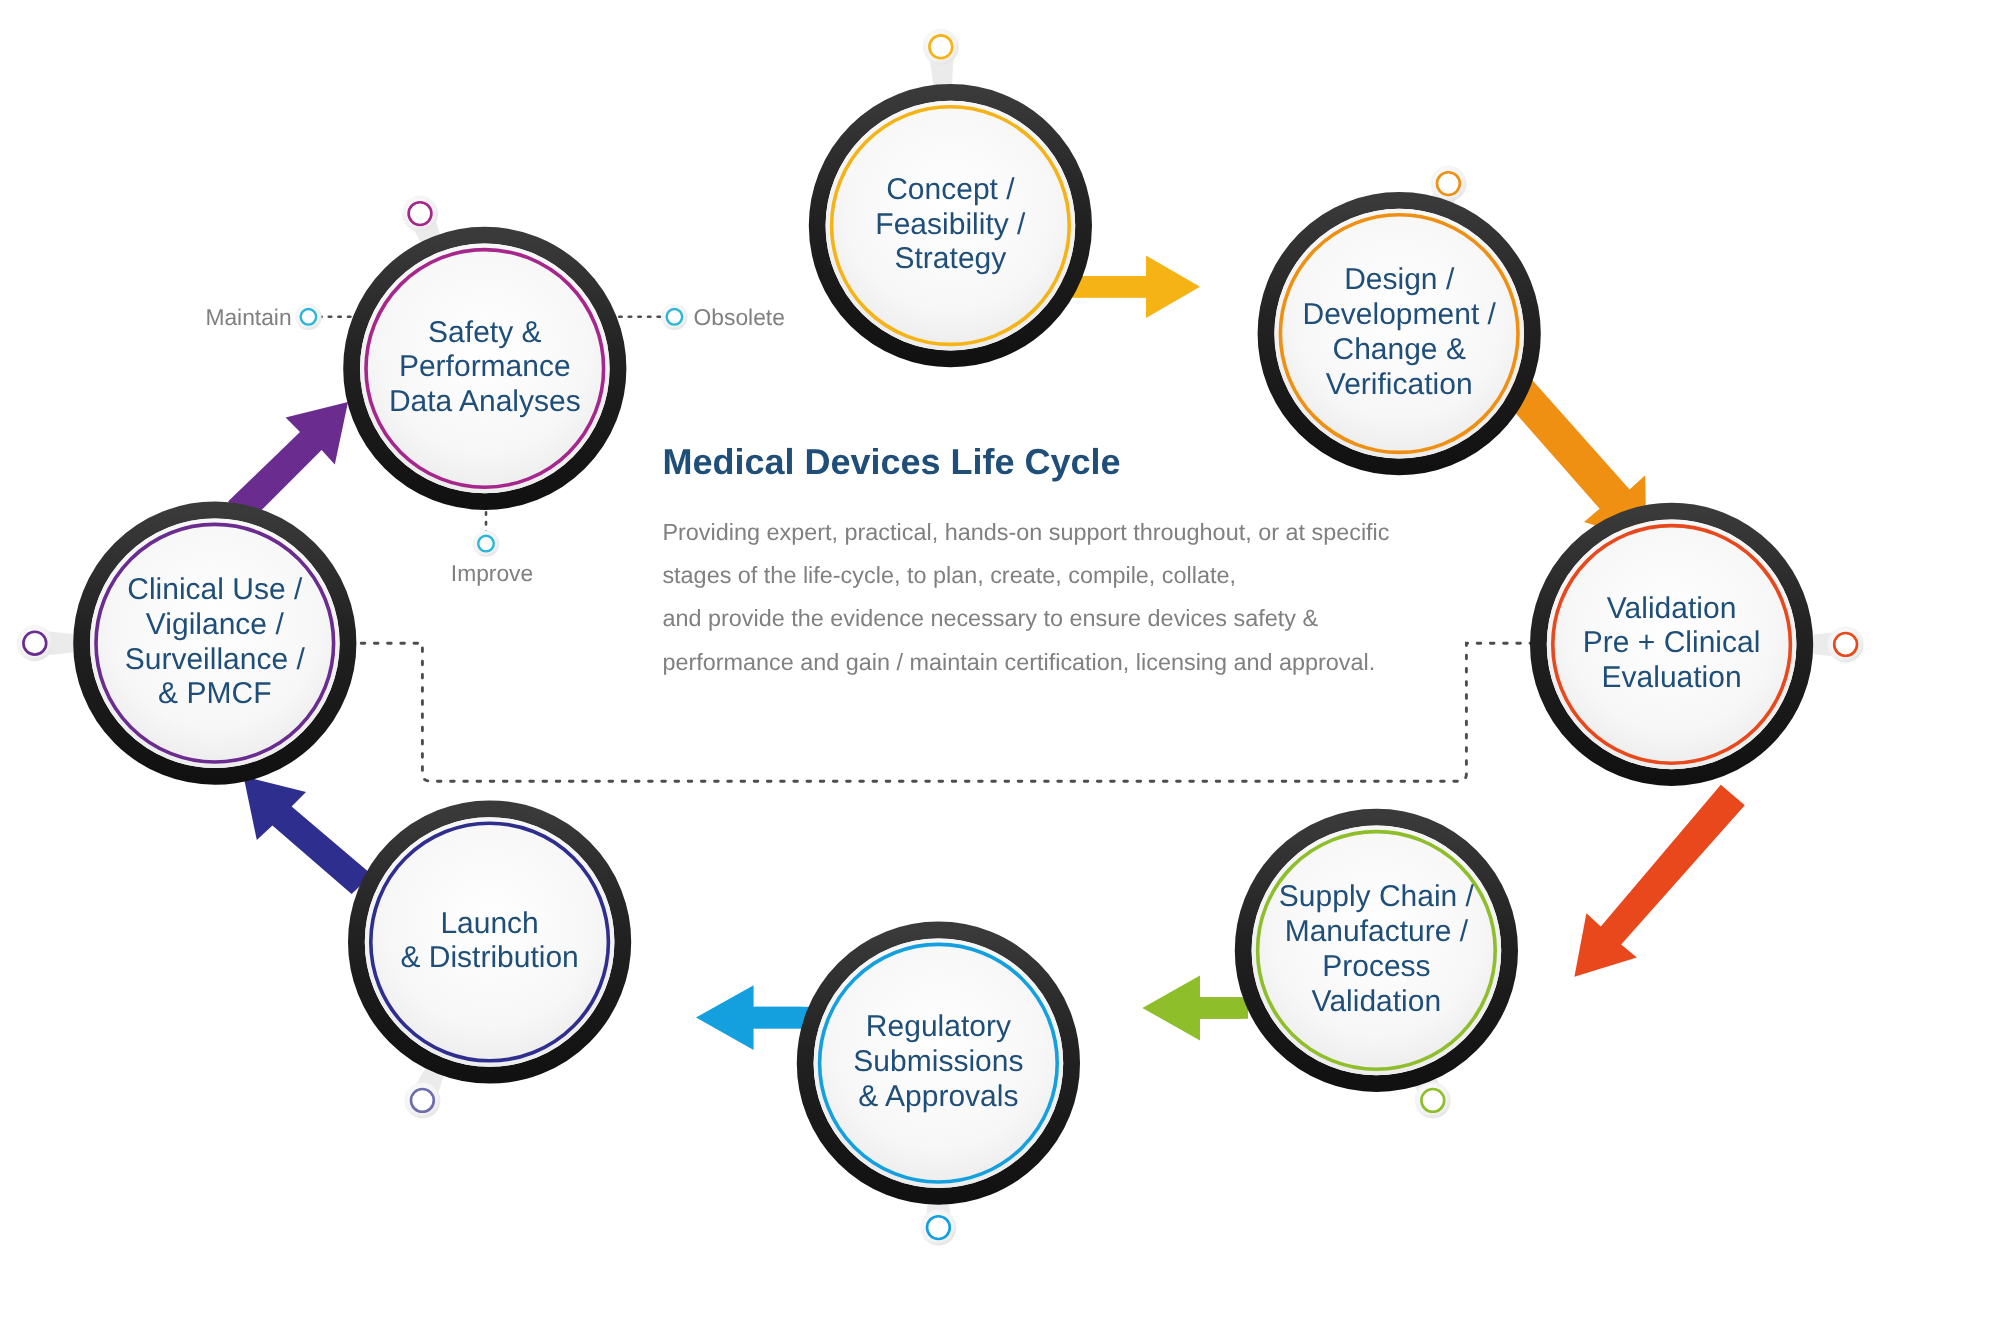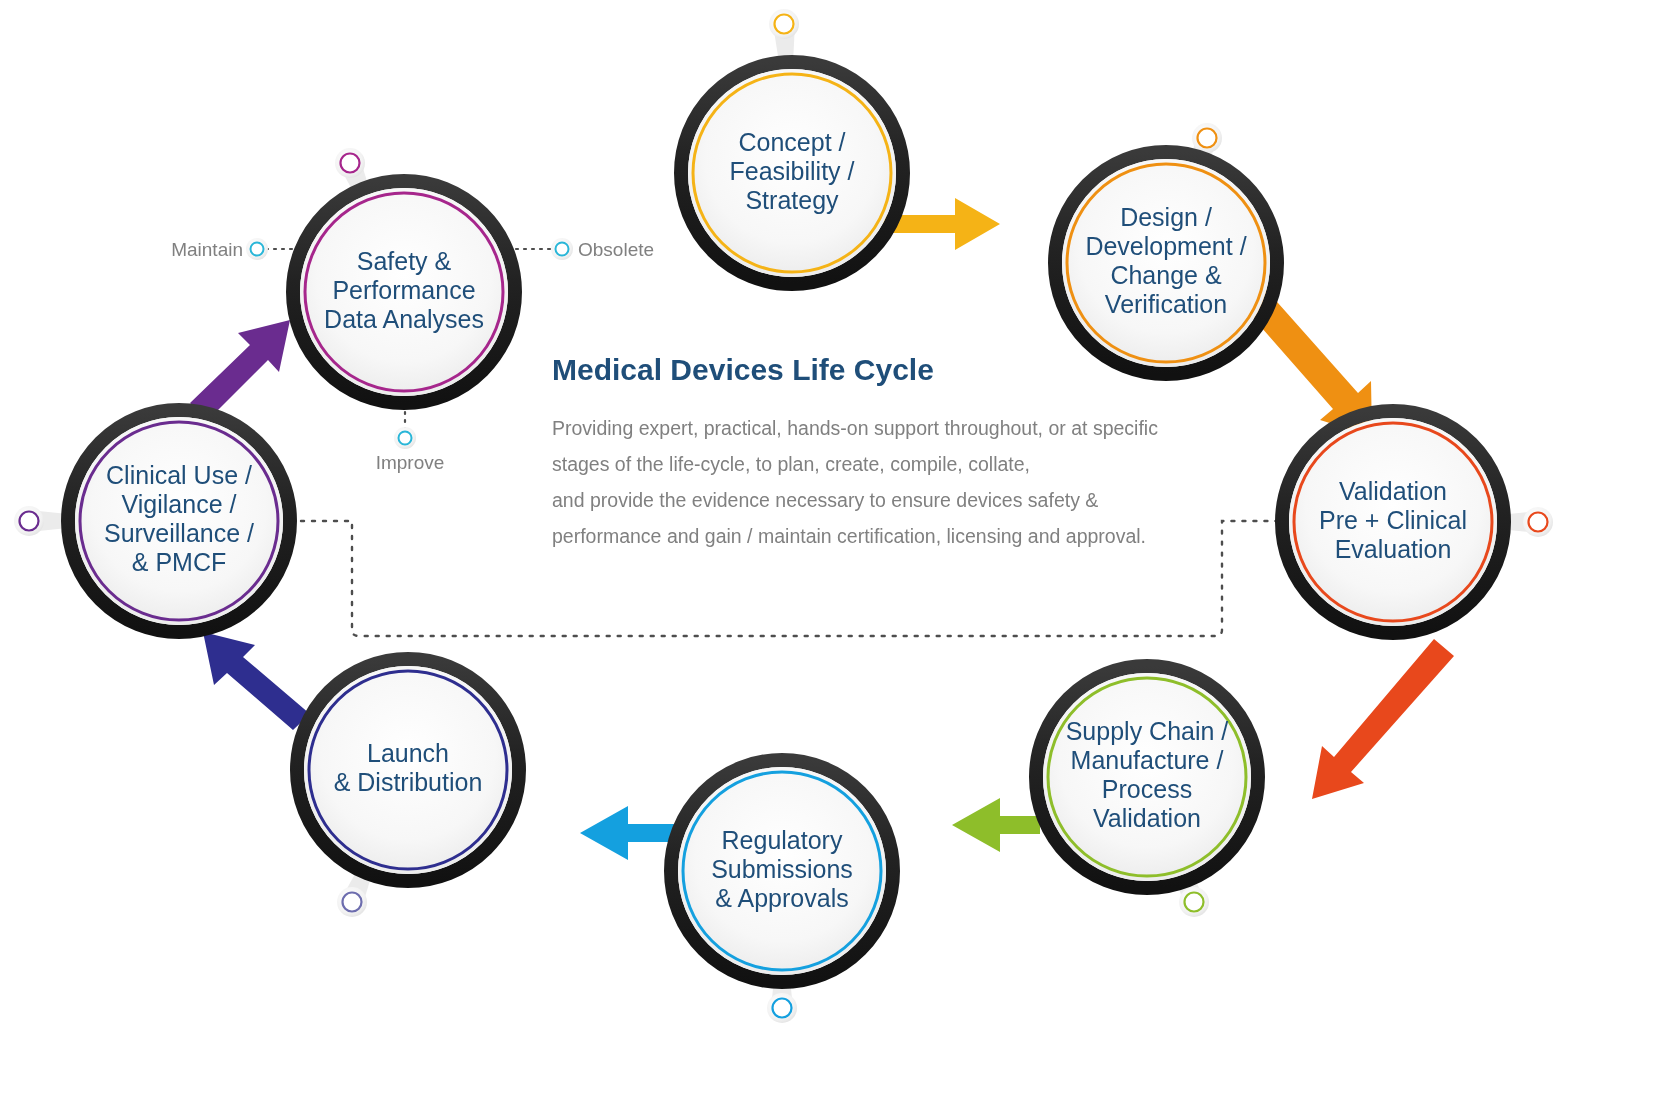--- a/index.html
+++ b/index.html
@@ -9,21 +9,21 @@
   }
   body {
     width: 1677px;
     height: 1115px;
     font-family: "Liberation Sans", sans-serif;
     overflow: hidden;
     position: relative;
   }
   #diagram-root {
     position: absolute;
-    left: 0; top: 0;
+    left: 0; top: 15px;
     width: 1677px;
     height: 1072px;
     border-radius: 21px;
   }
   svg#lifecycle-svg {
     display: block;
     width: 1677px;
     height: 1115px;
   }
   .node-label {

